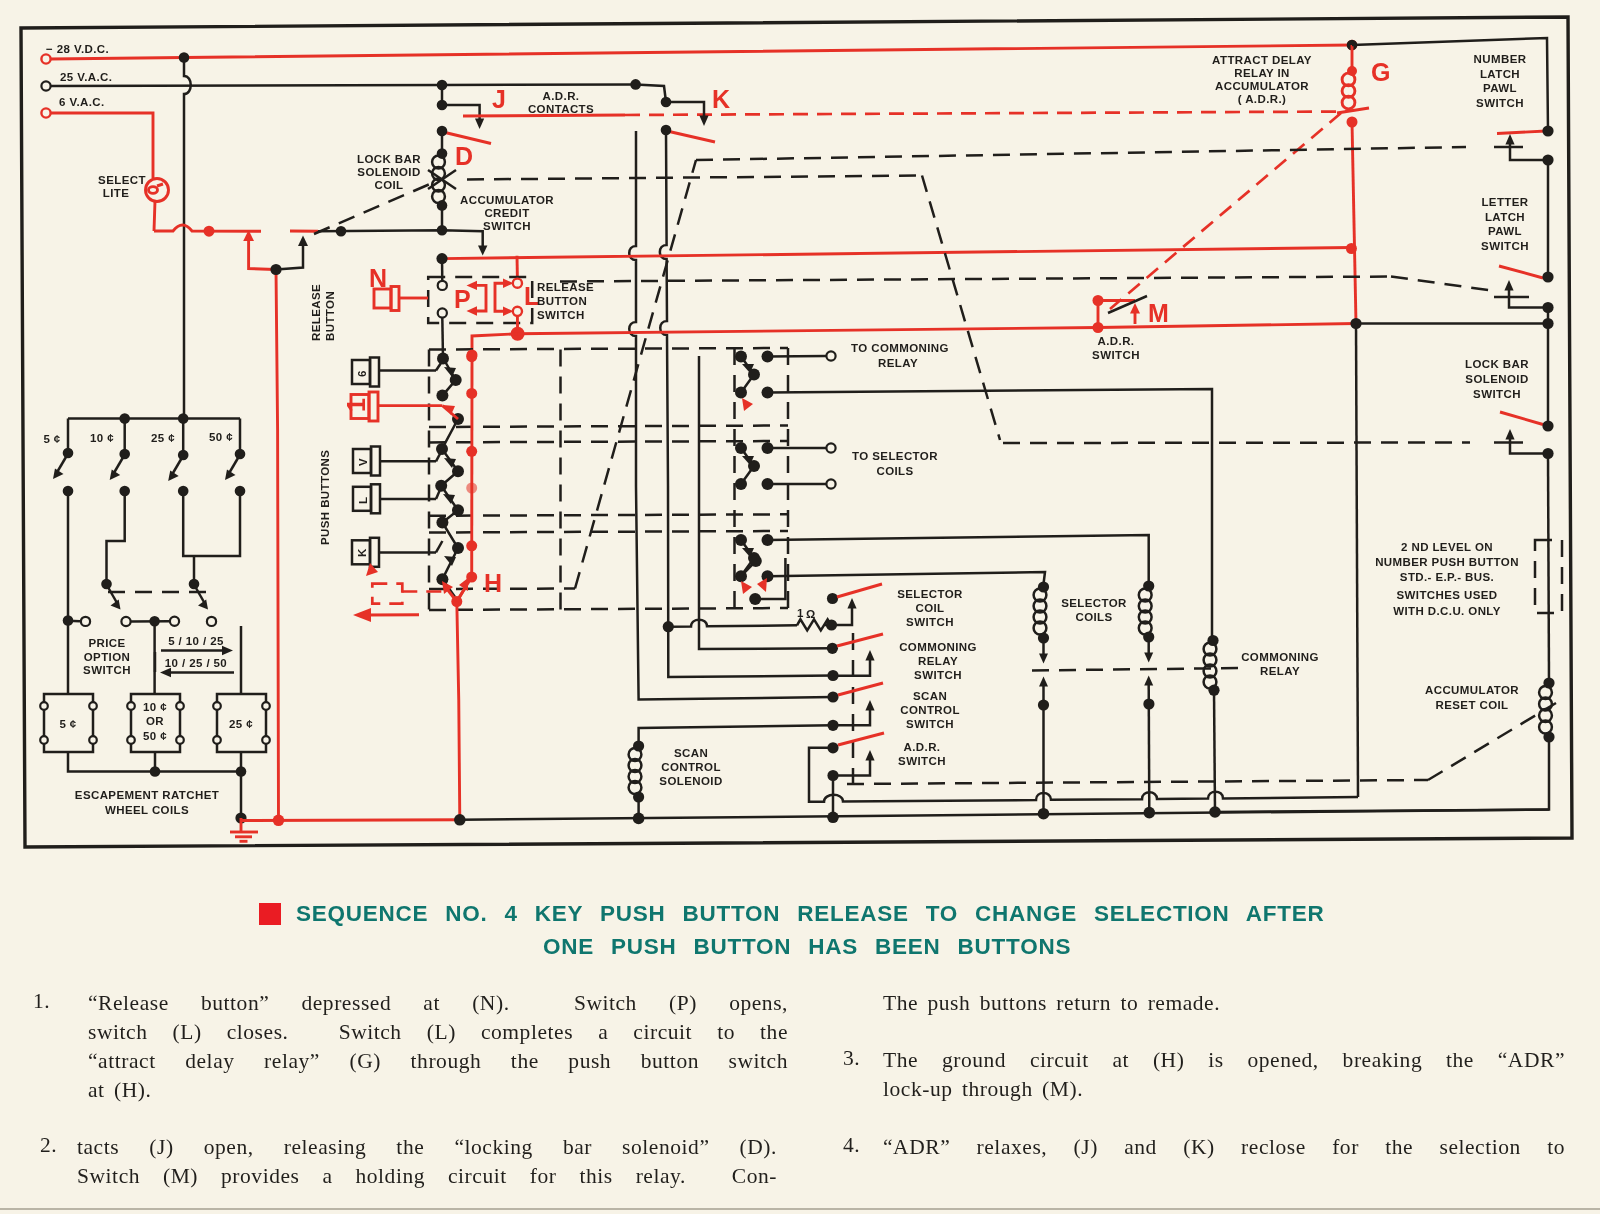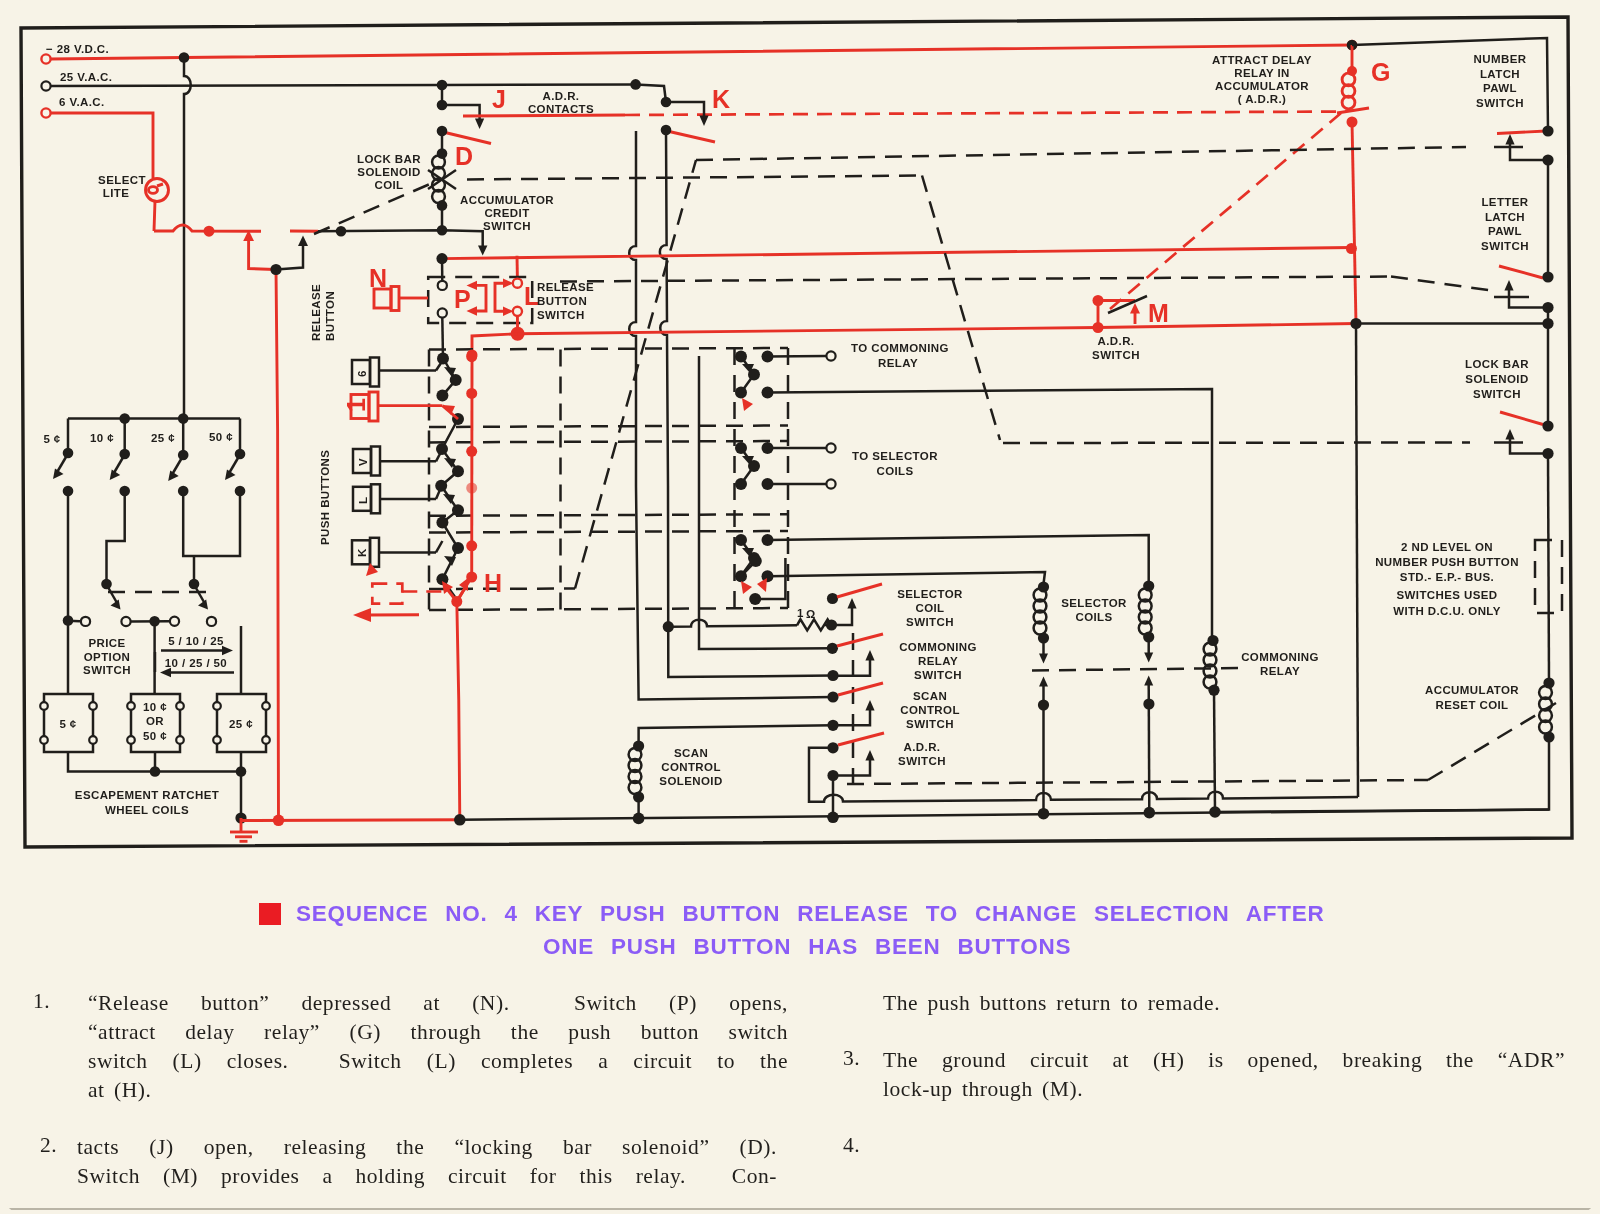--- a/index.html
+++ b/index.html
@@ -1,31 +1,31 @@
 <!DOCTYPE html>
 <html><head>
 <meta charset="utf-8">
 <style>
 html,body{margin:0;padding:0;background:#f7f3e7;}
-#page{width:1600px;height:1214px;position:relative;background:#f7f3e7;overflow:hidden;border-radius:25px;}
+#page{width:1600px;height:1214px;position:relative;background:#f7f3e7;overflow:hidden;}
 svg{display:block}
 .w{stroke:#201e1b;stroke-width:2.5;fill:none}
 .d{stroke:#201e1b;stroke-width:2.5;fill:none;stroke-dasharray:17 10}
 .r{stroke:#e63127;stroke-width:2.9;fill:none}
 .rd{stroke:#e63127;stroke-width:2.7;fill:none;stroke-dasharray:15 9}
 .t{font:700 11.5px "Liberation Sans",sans-serif;fill:#201e1b;letter-spacing:.4px}
 .rt{font:700 25px "Liberation Sans",sans-serif;fill:#e63127}
 .dot{fill:#201e1b;stroke:none}
 .rdot{fill:#e63127;stroke:none}
 .oc{fill:#f7f3e7;stroke:#201e1b;stroke-width:2.2}
 .roc{fill:#f7f3e7;stroke:#e63127;stroke-width:2.4}
 .ab{fill:#201e1b;stroke:none}
 .ar{fill:#e63127;stroke:none}
 .ser{font:400 21.5px "Liberation Serif",serif;color:#211f1c;letter-spacing:.55px;word-spacing:3.5px}
-.rtit{font:700 22.5px "Liberation Sans",sans-serif;color:#8b5cf6;letter-spacing:.75px;word-spacing:10px;white-space:nowrap}
+.rtit{font:700 22.5px "Liberation Sans",sans-serif;color:#0f766e;letter-spacing:.75px;word-spacing:10px;white-space:nowrap}
 .jl{text-align:justify;text-align-last:justify}
 </style>
 </head>
 <body>
 <div id="page">
 <svg width="1600" height="1214" viewBox="0 0 1600 1214">
 
 <rect x="0" y="0" width="1600" height="1214" fill="#f7f3e7"></rect>
 
 <path d="M21,28 L1568,17 L1572,838 L25,847 Z" fill="none" stroke="#201e1b" stroke-width="3.4"></path>
@@ -701,22 +701,22 @@
 <div style="position:absolute;left:259px;top:903px;width:22px;height:22px;background:#ea1c23"></div>
 
 <div class="rtit" style="position:absolute;left:296px;top:901px;width:1100px">SEQUENCE NO. 4 KEY PUSH BUTTON RELEASE TO CHANGE SELECTION AFTER</div>
 
 <div class="rtit" style="position:absolute;left:543px;top:934px;width:700px">ONE PUSH BUTTON HAS BEEN BUTTONS</div>
 
 <div class="ser" style="position:absolute;left:33px;top:989px">1.</div>
 
 <div class="ser" style="position:absolute;left:88px;top:989px;width:700px;line-height:29px">
 <div class="jl">“Release button” depressed at (N).&nbsp;&nbsp;Switch (P) opens,</div>
+<div class="jl">switch (L) closes.&nbsp;&nbsp;Switch (L) completes a circuit to the</div>
 <div class="jl">“attract delay relay” (G) through the push button switch</div>
-<div class="jl">switch (L) closes.&nbsp;&nbsp;Switch (L) completes a circuit to the</div>
 <div>at (H).</div>
     </div>
 
 <div class="ser" style="position:absolute;left:40px;top:1133px">2.</div>
 
 <div class="ser" style="position:absolute;left:77px;top:1133px;width:700px;line-height:29px">
 <div class="jl">tacts (J) open, releasing the “locking bar solenoid” (D).</div>
 <div class="jl">Switch (M) provides a holding circuit for this relay.&nbsp;&nbsp;Con-</div>
     </div>
 
@@ -725,16 +725,17 @@
 <div class="ser" style="position:absolute;left:843px;top:1046px">3.</div>
 
 <div class="ser" style="position:absolute;left:883px;top:1046px;width:682px;line-height:29px">
 <div class="jl">The ground circuit at (H) is opened, breaking the “ADR”</div>
 <div>lock-up through (M).</div>
     </div>
 
 <div class="ser" style="position:absolute;left:843px;top:1133px">4.</div>
 
 <div class="ser" style="position:absolute;left:883px;top:1133px;width:682px;line-height:29px">
+<div class="jl">“ADR” relaxes, (J) and (K) reclose for the selection to</div>
     </div>
 
 <div style="position:absolute;left:0px;top:1208px;width:1600px;height:2px;background:#b9b4a6"></div>
 </div>
 
 </body></html>

